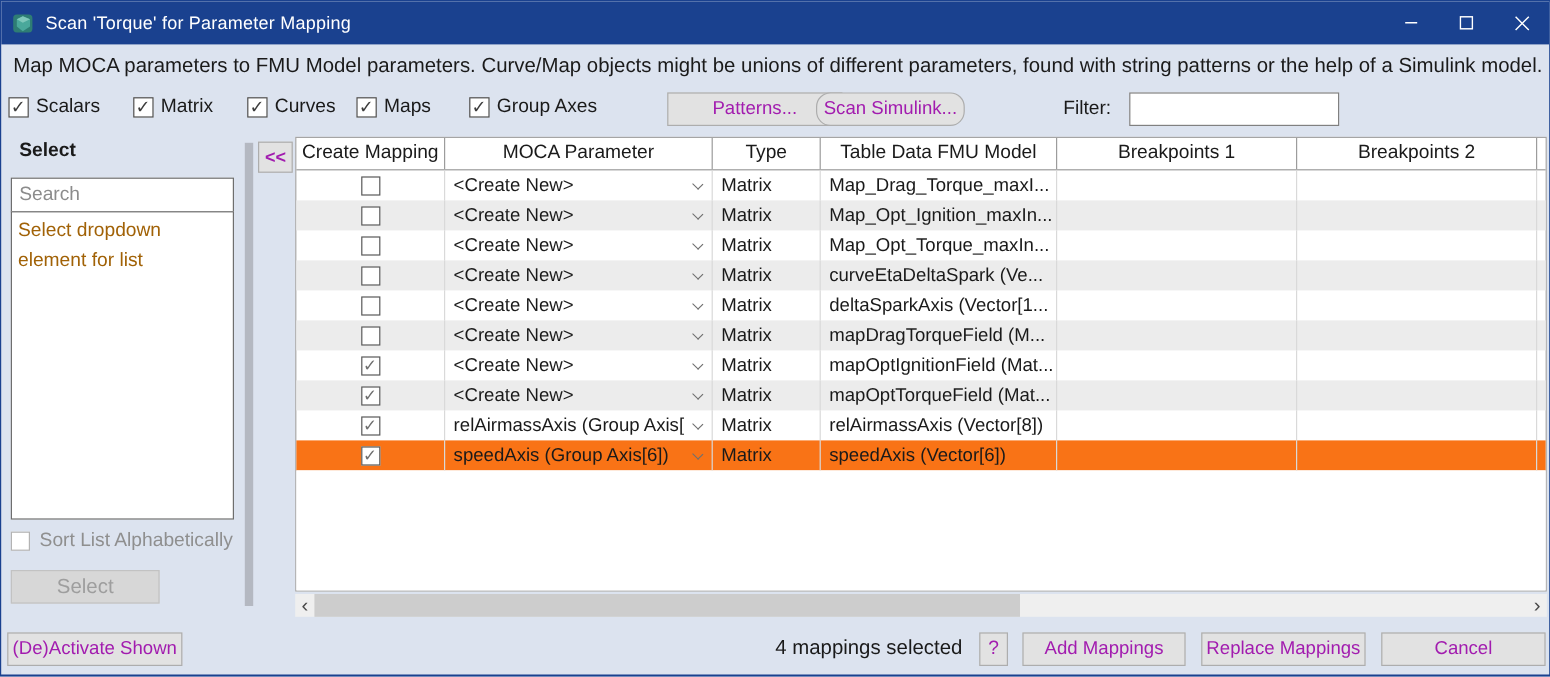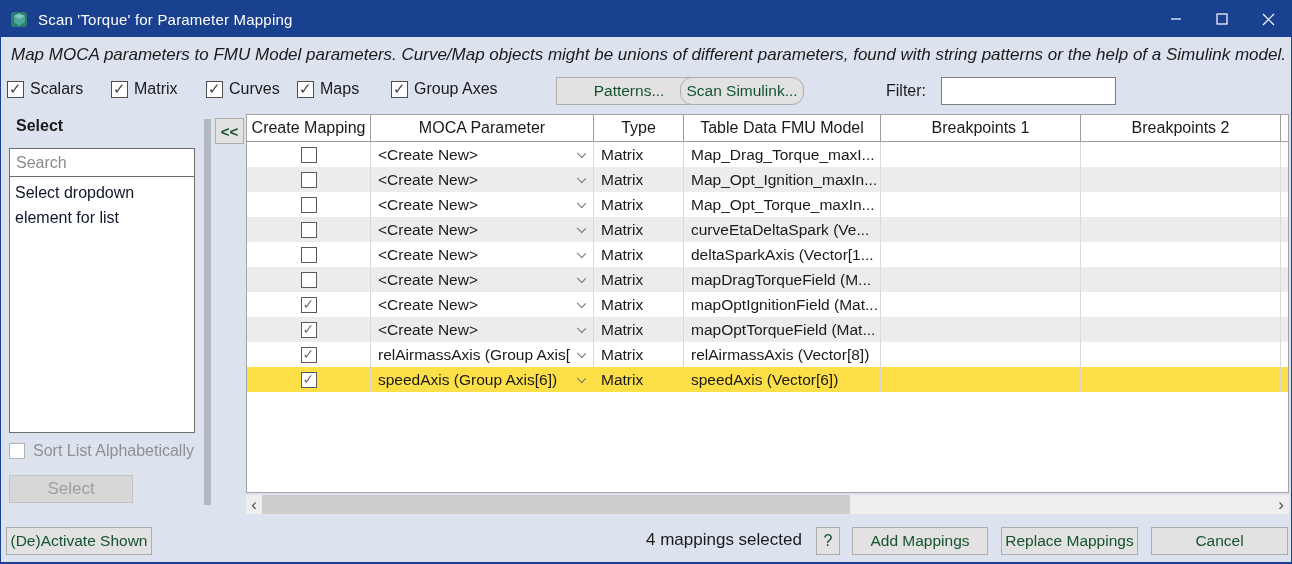--- a/index.html
+++ b/index.html
@@ -21,39 +21,39 @@
   }
   .app-icon { margin-left:9px; display:flex; align-items:center; }
   .titlebar .title { color:#ffffff; font-size:15px; margin-left:9px; letter-spacing:.2px; }
   .win-controls { position:absolute; right:0; top:0; height:36px; display:flex; }
   .win-btn { width:46px; height:36px; display:flex; align-items:center; justify-content:center; cursor:default; }
   .win-btn svg { display:block; }
 
   
   .desc {
     position:absolute; left:0; top:36px; width:1290px; height:36px;
-    font-style:italic; font-size:17px; display:flex; align-items:center; padding-left:10px;
+    font-size:17px; display:flex; align-items:center; padding-left:10px;
   }
 
   
   .filter-row { position:absolute; left:0; top:72px; width:1290px; height:40px; }
   .cb-group { position:absolute; top:7px; display:flex; align-items:center; gap:6px; font-size:16px; }
   .cb {
     display:inline-block; width:17px; height:17px; background:#ffffff;
     border:1px solid #4d4d4d; position:relative; flex:none;
   }
   .cb.checked::after {
     content:"✓"; position:absolute; left:1px; top:-2px; font-size:15px; color:#3c3c3c;
   }
   .cb.tbl { width:16px; height:16px; border-color:#595959; }
   .cb.tbl.checked::after { color:#6f6f6f; font-size:14px; left:1px; top:-2px; }
   .cb.disabled { border-color:#b3b3b3; }
 
   .btn {
-    font-family:"Liberation Sans", sans-serif; font-size:15.5px; color:#14532d;
+    font-family:"Liberation Sans", sans-serif; font-size:15.5px; color:#a21caf;
     background:var(--btn-face); border:1px solid var(--btn-border);
     display:flex; align-items:center; justify-content:center; cursor:default;
   }
   .btn.disabled { background:#d7d7d7; border-color:#c2c2c2; color:#9e9e9e; }
 
   .patterns-btn { position:absolute; left:555px; top:4px; width:146px; height:28px; }
   .scan-btn     { position:absolute; left:679px; top:4px; width:124px; height:28px;border-radius:12px; }
   .filter-label { position:absolute; left:885px; top:9px; font-size:16px; }
   .filter-input {
     position:absolute; left:940px; top:4px; width:175px; height:28px;
@@ -67,21 +67,21 @@
   .search-input {
     position:absolute; left:8px; top:37px; width:186px; height:29px;
     border:1px solid #6e6e6e; background:#ffffff; font-size:16px; padding:0 6px; color:#1a1a1a;
     font-family:"Liberation Sans", sans-serif;
   }
   .search-input::placeholder { color:#8c8c8c; opacity:1; }
   .listbox {
     position:absolute; left:8px; top:65px; width:186px; height:257px;
     border:1px solid #6e6e6e; background:#ffffff;
   }
-  .list-placeholder { color:#0f172a; font-size:16px; padding:3px 5px; line-height:25px; }
+  .list-placeholder { color:#a16207; font-size:16px; padding:3px 5px; line-height:25px; }
   .sort-row { position:absolute; left:8px; top:331px; display:flex; align-items:center; gap:8px; }
   .sort-row .cb { width:16px; height:16px; }
   .sort-label { color:#8f8f8f; font-size:16px; }
   .select-btn { position:absolute; left:8px; top:364px; width:124px; height:28px; font-size:17px; }
 
   .splitter { position:absolute; left:203px; top:118px; width:7px; height:386px; background:#b4b8c1; }
   .collapse-btn { position:absolute; left:214px; top:117px; width:29px; height:26px; font-weight:bold; font-size:15px; }
 
   
   .table-box {
@@ -342,21 +342,21 @@
           <div class="td td-moca">
             <span>relAirmassAxis (Group Axis[</span>
             <span class="chev"></span>
           </div>
           <div class="td td-type">Matrix</div>
           <div class="td td-fmu">relAirmassAxis (Vector[8])</div>
           <div class="td td-bp1"></div>
           <div class="td td-bp2"></div>
           <div class="td td-fill"></div>
         </div>
-        <div class="trow alt" style="background: #fde047;">
+        <div class="trow alt" style="background: #f97316;">
           <div class="td td-check">
             <span class="cb tbl checked"></span>
           </div>
           <div class="td td-moca">
             <span>speedAxis (Group Axis[6])</span>
             <span class="chev"></span>
           </div>
           <div class="td td-type">Matrix</div>
           <div class="td td-fmu">speedAxis (Vector[6])</div>
           <div class="td td-bp1"></div>

